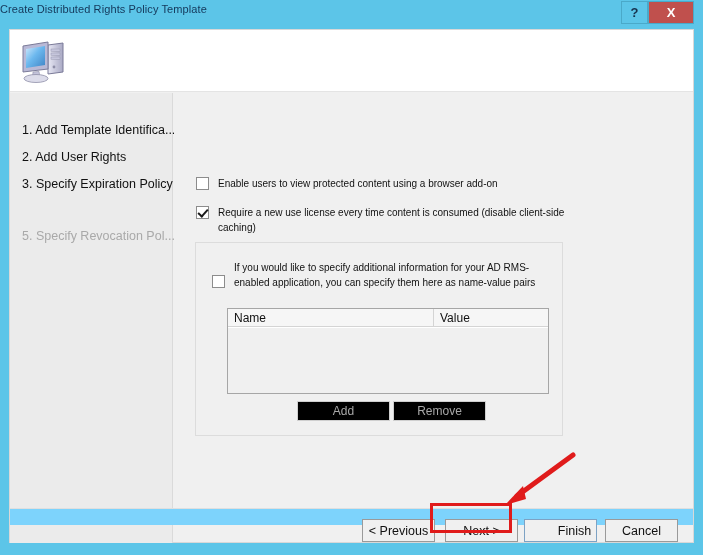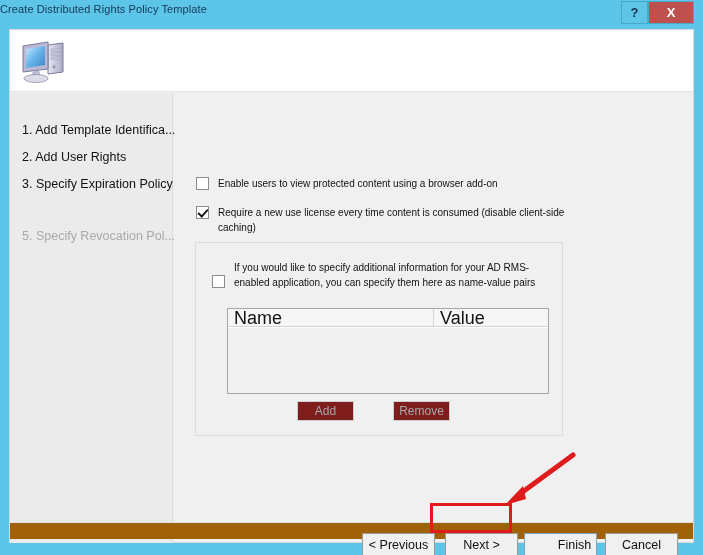--- a/index.html
+++ b/index.html
@@ -170,51 +170,50 @@
     position: absolute;
     left: 0; top: 0; width: 320px; height: 18px;
     background: #f6f6f6;
     border-bottom: 1px solid #d4d4d4;
   }
   .th {
     position: absolute;
     top: 0; height: 18px;
     display: flex; align-items: center;
     padding-left: 6px;
-    font-size: 18px;
+    font-size: 12px;
     color: #111111;
   }
   #th-name { left: 0; width: 206px; border-right: 1px solid #d4d4d4; }
   #th-value { left: 206px; width: 114px; }
   #tbody {
     position: absolute;
     left: 0; top: 19px; width: 320px; height: 65px;
     background: #f0f0f0;
   }
 
   
   .gbtn {
     position: absolute;
-    top: 158px; height: 20px; width: 57px;
-    background: #7f1d1d;
+    top: 158px; height: 20px; width: 93px;
+    background: #000000;
     border: 1px solid #cfcfcf;
     display: flex; align-items: center; justify-content: center;
     font-size: 12px;
     color: #a8a8a8;
   }
   #btn-add { left: 101px; }
   #btn-remove { left: 197px; }
 
   
   #footer {
     position: absolute;
     left: 0; top: 478px; width: 683px; height: 17px;
-    background: #a16207;
+    background: #7dd3fc;
     border-top: 1px solid #dfdfdf;
-    margin-top: 14px;
   }
   .fbtn {
     position: absolute;
     top: 10px; height: 23px; width: 73px;
     background: #f0f0f0;
     border: 1px solid #9a9a9a;
     display: flex; align-items: center; justify-content: center;
     font-size: 12.5px;
     color: #111111;
   }

